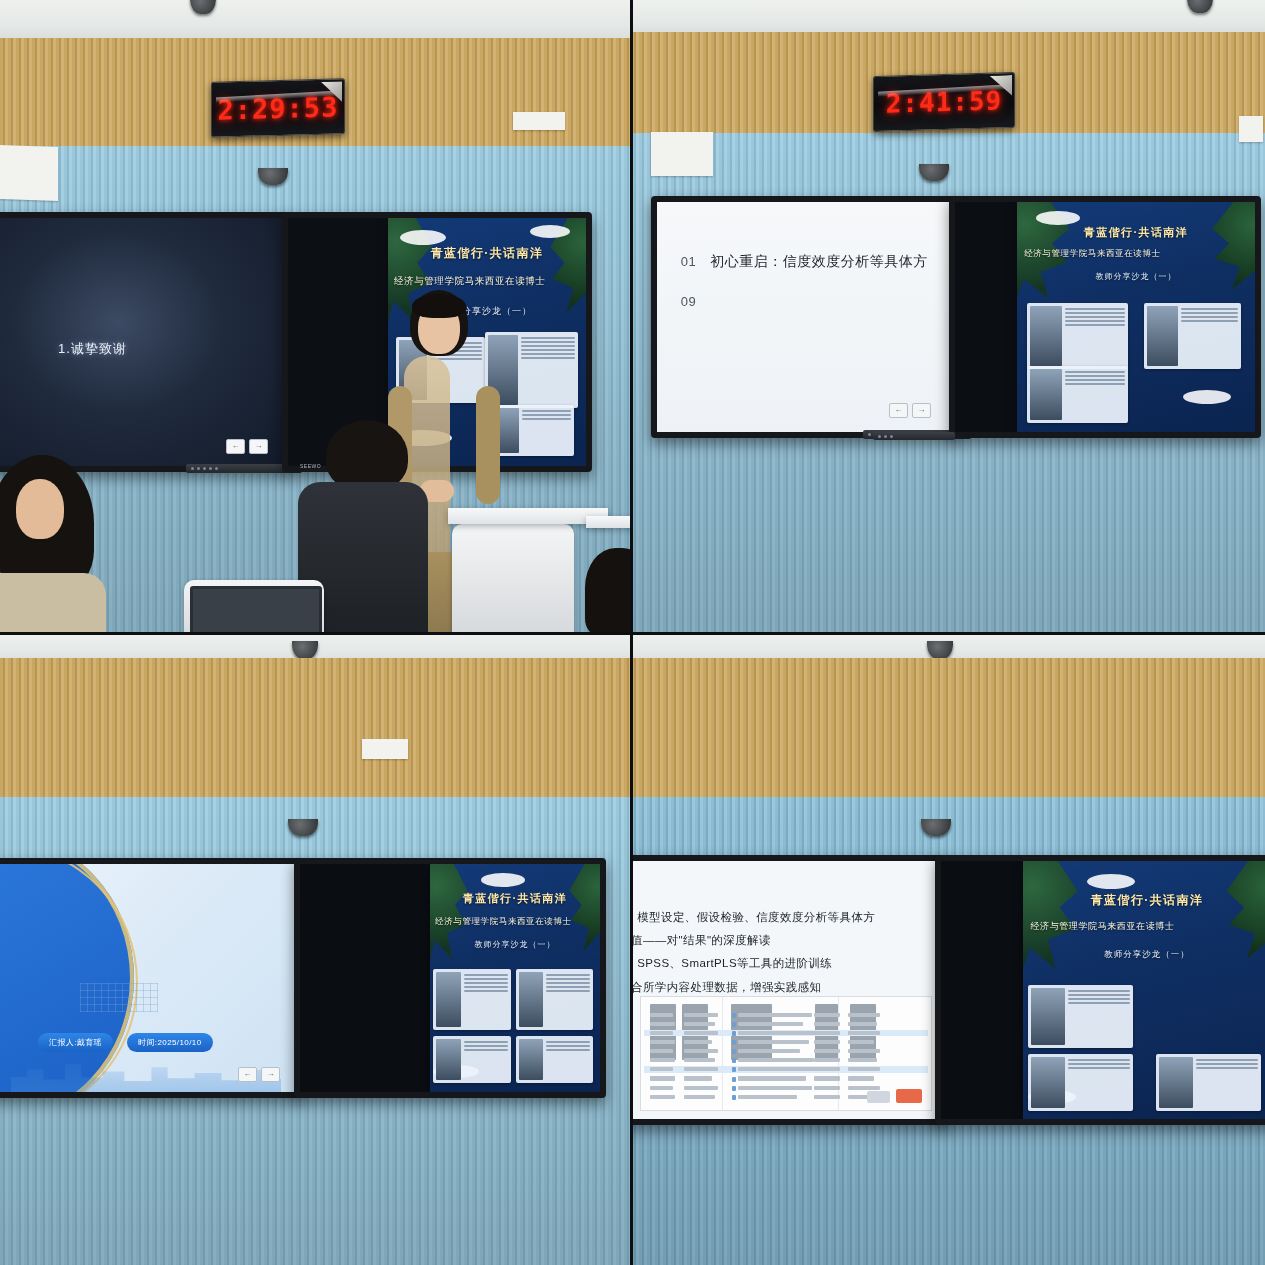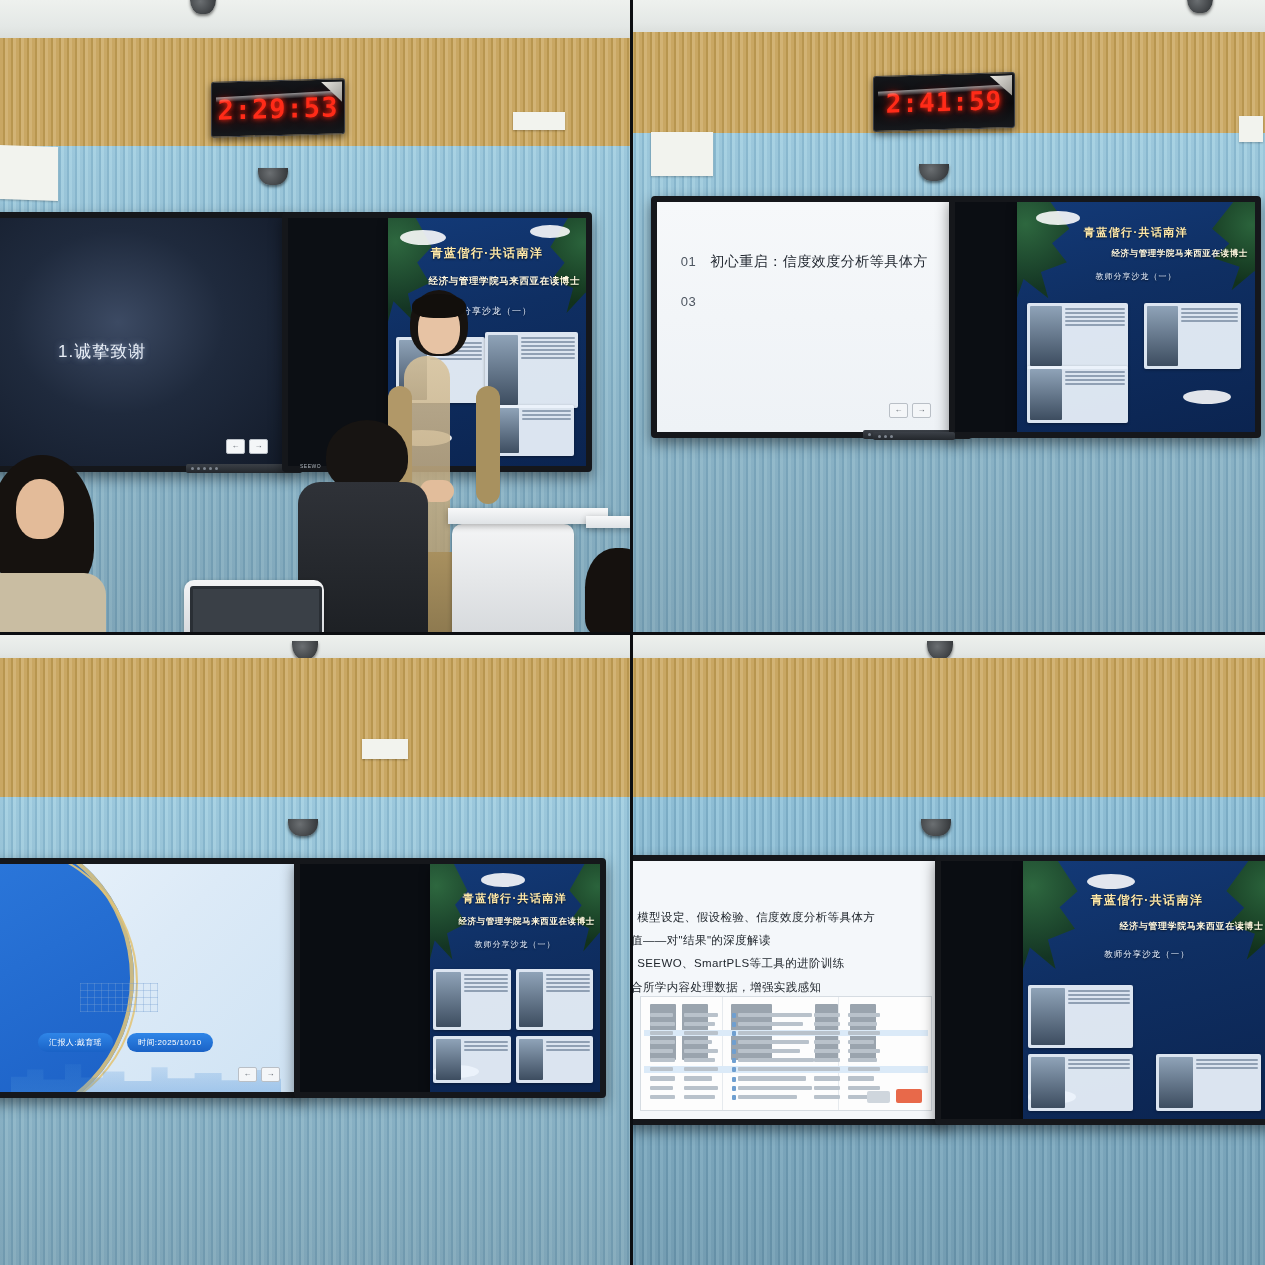--- a/index.html
+++ b/index.html
@@ -24,21 +24,21 @@
 
   
   .bezel{position:absolute;background:#0a0b0d;border:6px solid #15171b;border-radius:4px;box-shadow:0 6px 14px rgba(0,0,0,.45);overflow:hidden;}
   .bezel .under{position:absolute;left:0;right:0;bottom:-13px;height:12px;background:linear-gradient(180deg,#9aa0a5,#6e7378);}
   .screen{position:absolute;inset:0;overflow:hidden;}
   .screen.dark{background:radial-gradient(ellipse at 42% 42%,#3c4a63 0%,#1f2a3d 45%,#131b2a 100%);}
   .screen.white{background:linear-gradient(180deg,#f6f8fa 0%,#eef2f6 100%);}
   .logo-row{position:absolute;right:6px;top:5px;display:flex;align-items:center;gap:3px;}
   .logo-seal{width:10px;height:10px;border-radius:50%;border:1.2px solid #7d2730;}
   .logo-txt{font-size:5px;color:#7d2730;letter-spacing:.3px;}
-  .slide-title-dark{position:absolute;color:#e8eef6;font-size:17px;letter-spacing:1px;text-shadow:0 0 6px rgba(190,215,255,.55);}
+  .slide-title-dark{position:absolute;color:#e8eef6;font-size:13px;letter-spacing:1px;text-shadow:0 0 6px rgba(190,215,255,.55);}
   .agenda{position:absolute;left:8%;top:22%;display:flex;flex-direction:column;gap:23px;}
   .agenda-row{display:flex;align-items:baseline;gap:14px;}
   .agenda-num{font-size:13px;color:#4d5560;letter-spacing:.5px;}
   .agenda-txt{font-size:14px;color:#1d232c;letter-spacing:.5px;}
   .navpill{position:absolute;display:flex;gap:4px;}
   .navpill span{width:17px;height:13px;border:1px solid #b9bfc6;border-radius:2px;background:#f4f6f8;color:#5a6169;font-size:8px;line-height:11px;text-align:center;}
 
   
   .ts{position:absolute;inset:0;background:linear-gradient(135deg,#eaf3fb 0%,#dceaf7 45%,#cfe3f4 100%);overflow:hidden;}
   .ts .arc{position:absolute;left:-46%;top:-14%;width:92%;height:128%;border-radius:50%;background:linear-gradient(150deg,#2f7de0,#1b5fc4);box-shadow:0 0 0 4px rgba(230,200,120,.85) inset;}
@@ -63,21 +63,21 @@
   .bs .ic{position:absolute;width:4px;height:5px;top:22%;background:#6f9fd0;border-radius:1px;}
   .bs .btn{position:absolute;right:3%;bottom:6%;width:9%;height:13%;background:#e8694a;border-radius:2px;}
   .bs .btn2{position:absolute;right:14%;bottom:6%;width:8%;height:11%;background:#cfd6dd;border-radius:2px;}
 
   
   .poster{position:absolute;background:linear-gradient(165deg,#133a78 0%,#0f2f63 40%,#0b2450 100%);overflow:hidden;box-shadow:0 4px 10px rgba(0,0,0,.4);}
   .poster .cloud{position:absolute;background:rgba(255,255,255,.88);border-radius:50%;filter:blur(.4px);}
   .poster .leafL{position:absolute;left:-4%;top:-6%;width:26%;height:52%;background:radial-gradient(circle at 30% 30%,#2f6a3c,#143520 70%);clip-path:polygon(0 0,62% 6%,100% 34%,72% 46%,96% 62%,54% 70%,66% 92%,26% 76%,10% 100%,0 62%);opacity:.95;}
   .poster .leafR{position:absolute;right:-6%;top:-4%;width:24%;height:46%;background:radial-gradient(circle at 70% 30%,#2c6639,#123219 70%);clip-path:polygon(100% 0,38% 8%,0 34%,30% 48%,4% 62%,48% 70%,34% 92%,74% 74%,100% 100%);opacity:.95;}
   .p-t1{position:absolute;left:6%;right:6%;text-align:center;color:#ffe9a8;font-weight:bold;letter-spacing:1.4px;text-shadow:0 1px 2px rgba(0,0,0,.6);}
-  .p-t2{position:absolute;left:3%;right:3%;text-align:right;color:#fff8e0;letter-spacing:.6px;text-shadow:0 1px 2px rgba(0,0,0,.6);font-weight:bold;}
+  .p-t2{position:absolute;left:3%;right:3%;text-align:left;color:#fff8e0;letter-spacing:.6px;text-shadow:0 1px 2px rgba(0,0,0,.6);}
   .p-t3{position:absolute;left:10%;right:10%;text-align:center;color:#eaf2ff;letter-spacing:1px;text-shadow:0 1px 2px rgba(0,0,0,.6);}
   .pcard{position:absolute;background:rgba(236,243,252,.93);border-radius:2px;display:flex;gap:3px;padding:3px;box-shadow:0 1px 3px rgba(0,0,0,.35);}
   .pcard .ph{width:34%;background:linear-gradient(180deg,#8fa3b8,#3d4d60);border-radius:1px;}
   .pcard .tx{flex:1;display:flex;flex-direction:column;gap:2px;padding-top:2px;}
   .pcard .tx i{display:block;height:2px;background:#90a0b4;border-radius:1px;}
 
   
   .person{position:absolute;}
   .head{position:absolute;border-radius:48% 48% 44% 44%;}
   .hair{position:absolute;border-radius:50% 50% 42% 42%;}
@@ -232,21 +232,21 @@
     <div class="ceil-dome" style="left:288px;top:164px;width:30px;height:17px;"></div>
 
     <div class="bezel" style="left:20px;top:196px;width:296px;height:230px;">
       <div class="screen white">
         <div class="agenda">
           <div class="agenda-row">
             <span class="agenda-num">01</span>
             <span class="agenda-txt">初心重启：信度效度分析等具体方</span>
           </div>
           <div class="agenda-row">
-            <span class="agenda-num">03</span>
+            <span class="agenda-num">09</span>
           </div>
         </div>
         <div class="navpill" style="right:22px;bottom:14px;">
           <span>←</span>
           <span>→</span>
         </div>
       </div>
       <div class="under"></div>
     </div>
     <div class="ctrlbar" style="left:232px;top:430px;width:98px;height:9px;">
@@ -395,21 +395,21 @@
     <div class="woodwall" style="top:4%;height:22%;"></div>
     <div class="bluewall dark" style="top:26%;bottom:0;"></div>
     <div class="wall-shadow" style="top:26%;bottom:0;height:auto;"></div>
 
     <div class="ceil-dome" style="left:290px;top:186px;width:30px;height:17px;"></div>
 
     <div class="bezel" style="left:-6px;top:222px;width:310px;height:258px;">
       <div class="bs">
         <div class="line" style="top:19%;">模型设定、假设检验、信度效度分析等具体方</div>
         <div class="line" style="top:28%;left:0%;">值——对"结果"的深度解读</div>
-        <div class="line" style="top:37%;">SEEWO、SmartPLS等工具的进阶训练</div>
+        <div class="line" style="top:37%;">SPSS、SmartPLS等工具的进阶训练</div>
         <div class="line" style="top:46%;left:0%;">合所学内容处理数据，增强实践感知</div>
         <div class="shot">
           <div class="col" style="left:28%;"></div>
           <div class="col" style="left:68%;"></div>
           <div class="hdc" style="left:3%;width:9%;"></div>
           <div class="hdc" style="left:14%;width:9%;"></div>
           <div class="hdc" style="left:31%;width:14%;"></div>
           <div class="hdc" style="left:60%;width:8%;"></div>
           <div class="hdc" style="left:72%;width:9%;"></div>
           <div class="rw" style="top:13%;">

